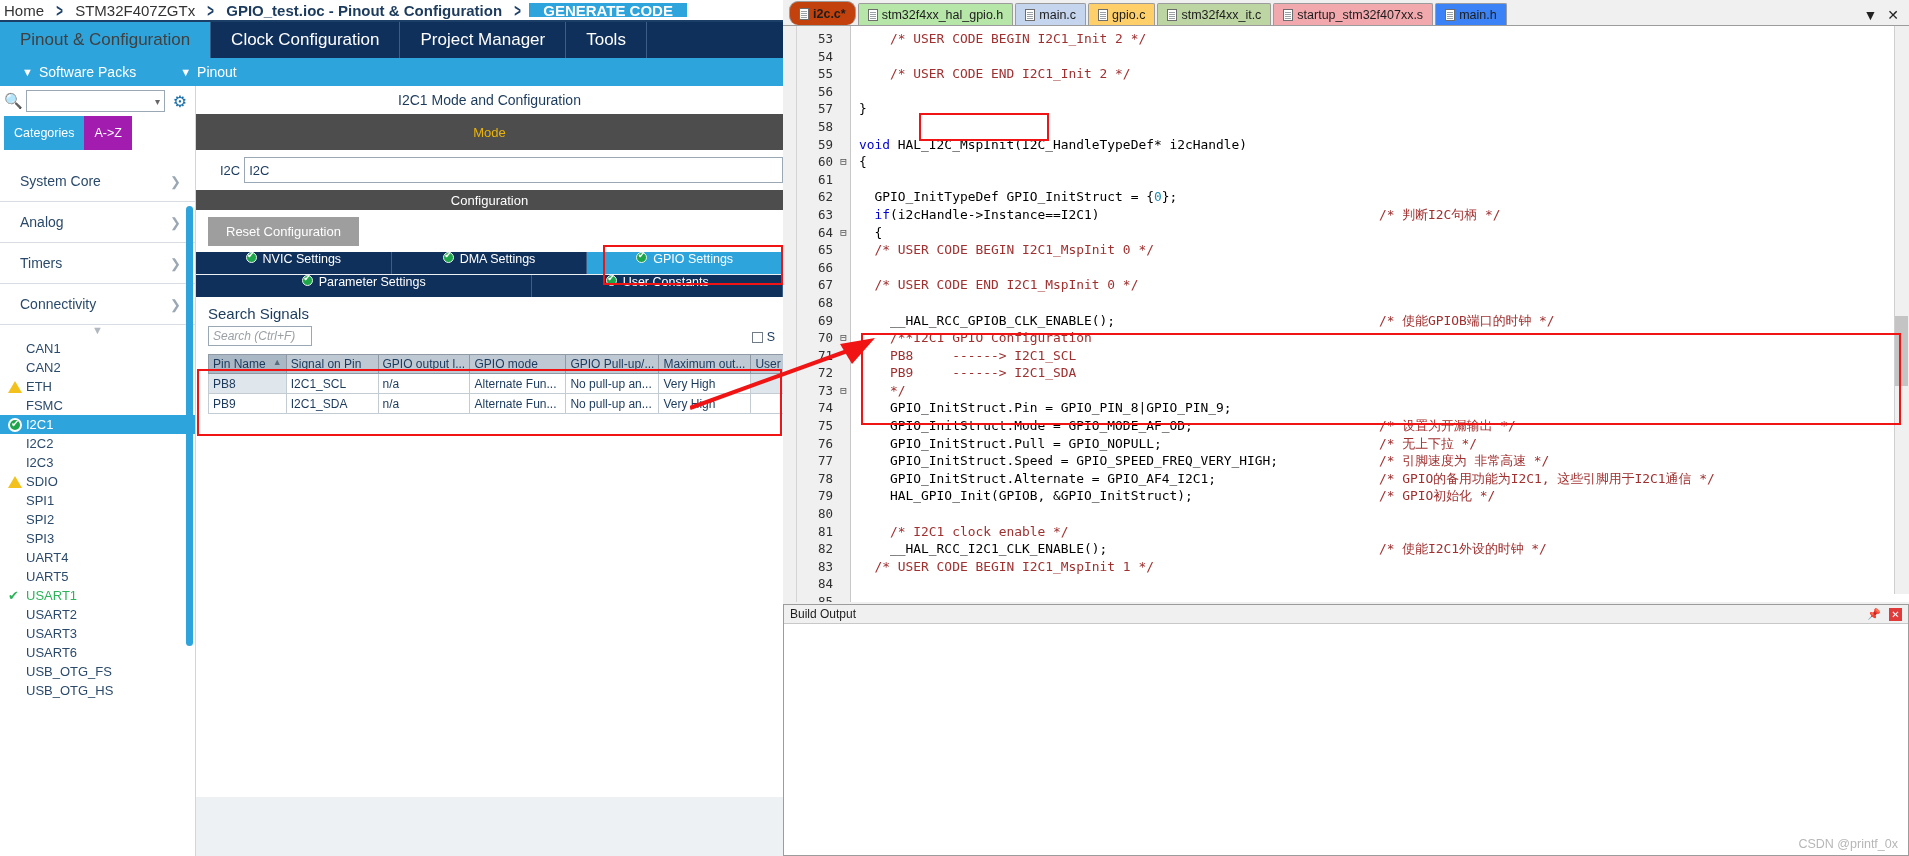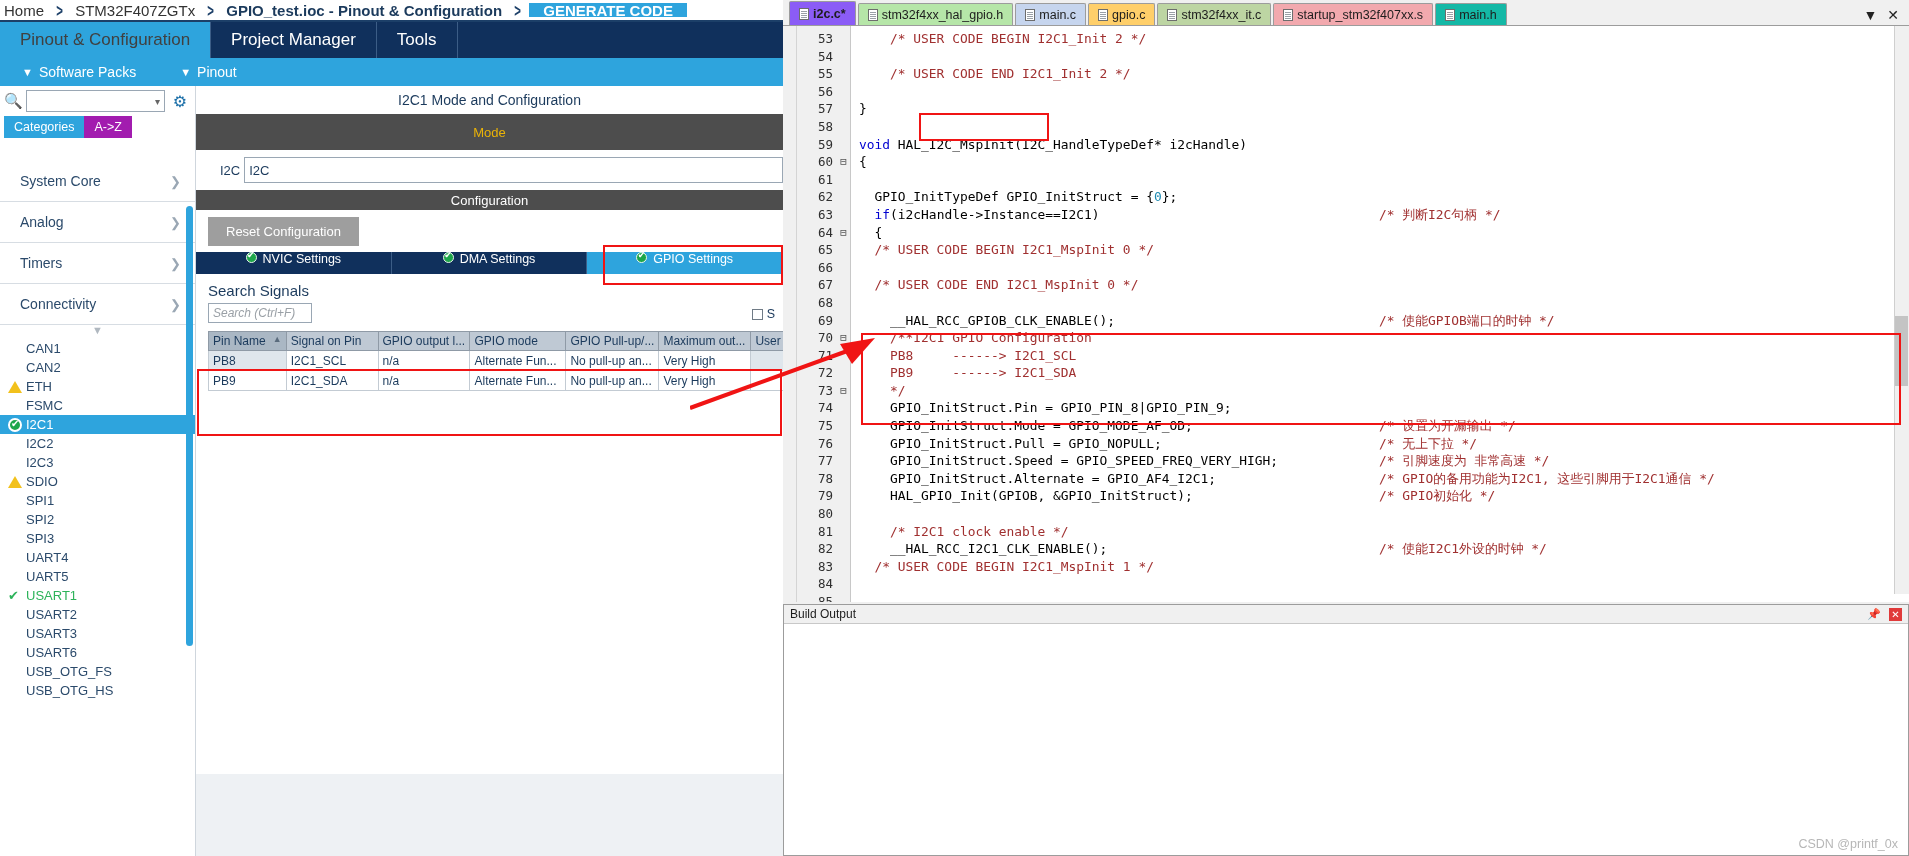--- a/index.html
+++ b/index.html
@@ -56,21 +56,21 @@
   .treecol { width:196px; background:#ffffff; position:relative; border-right:1px solid #cfd6dd; }
   .searchrow { display:flex; align-items:center; height:30px; padding:3px 4px; gap:4px; }
   .mag { color:#2ea4dd; font-size:15px; width:18px; text-align:center; }
   .searchbox {
     flex:1; height:22px; border:1px solid #9aa7b4; background:#fff;
     display:flex; align-items:center; justify-content:flex-end; padding-right:4px;
   }
   .searchbox .dd { color:#666; font-size:10px; }
   .gear { width:22px; text-align:center; color:#1b6fa8; font-size:16px; }
 
-  .cattabs { display:flex; height:22px; margin-left:4px; }
+  .cattabs { display:flex; height:34px; margin-left:4px; }
   .cattab { padding:2px 10px; font-size:12.5px; color:#fff; background:#2ea4dd; display:flex; align-items:center; }
   .cattab.alt { background:#a21caf; }
 
   .treelist { position:absolute; top:75px; left:0; right:0; bottom:0; overflow:hidden; }
   .catrow {
     height:41px; display:flex; align-items:center; justify-content:space-between;
     padding:0 14px 0 20px; border-bottom:1px solid #d7dde3;
     color:#2b4a6b; font-size:14px;
   }
   .catrow .arw { color:#9aa7b4; font-size:13px; }
@@ -224,20 +224,21 @@
     <span class="chev-sep">&gt;</span>
     <span class="crumb plain">STM32F407ZGTx</span>
     <span class="chev-sep">&gt;</span>
     <span class="crumb">GPIO_test.ioc - Pinout &amp; Configuration</span>
     <span class="chev-sep">&gt;</span>
     <span class="crumb gen">GENERATE CODE</span>
   </div>
 
   <div class="maintabs">
     <div class="maintab active">Pinout &amp; Configuration</div>
+    <div class="maintab">Clock Configuration</div>
     <div class="maintab">Project Manager</div>
     <div class="maintab">Tools</div>
   </div>
 
   <div class="subbar">
     <div class="sbitem">
       <span class="sb-chev">▼</span>
       <span>Software Packs</span>
     </div>
     <div class="sbitem">
@@ -378,20 +379,30 @@
           <span class="gchk"></span>
           <span>NVIC Settings</span>
         </div>
         <div class="settab">
           <span class="gchk"></span>
           <span>DMA Settings</span>
         </div>
         <div class="settab active">
           <span class="gchk"></span>
           <span>GPIO Settings</span>
+        </div>
+      </div>
+      <div class="settabs2">
+        <div class="settab" style="flex:1.72">
+          <span class="gchk"></span>
+          <span>Parameter Settings</span>
+        </div>
+        <div class="settab" style="flex:1.28">
+          <span class="gchk"></span>
+          <span>User Constants</span>
         </div>
       </div>
 
       <div class="panel" style="height:500px;">
         <div class="searchsig-row">
           <div>
             <div class="sigsearch-lbl">Search Signals</div>
             <div class="sigin">Search (Ctrl+F)</div>
           </div>
           <div class="showchk" style="align-self:flex-end; margin-bottom:2px;">
@@ -439,21 +450,21 @@
   </div>
 
   <div class="redbox" style="left:603px; top:245px; width:180px; height:40px;"></div>
 
   <div class="redbox" style="left:197px; top:369px; width:585px; height:67px;"></div>
 </div>
 
 <div id="ide">
 
   <div class="tabbar">
-    <div class="ftab active" style="background:#8b5cf6;">
+    <div class="ftab active" style="background:#c2410c;border-radius:9px;">
       <span class="pageicon"></span>
       <span>i2c.c*</span>
     </div>
     <div class="ftab" style="background:#b6e6a8;">
       <span class="pageicon"></span>
       <span>stm32f4xx_hal_gpio.h</span>
     </div>
     <div class="ftab" style="background:#c6d5ee;">
       <span class="pageicon"></span>
       <span>main.c</span>
@@ -463,21 +474,21 @@
       <span>gpio.c</span>
     </div>
     <div class="ftab" style="background:#bdd5a3;">
       <span class="pageicon"></span>
       <span>stm32f4xx_it.c</span>
     </div>
     <div class="ftab" style="background:#f2a9ae;">
       <span class="pageicon"></span>
       <span>startup_stm32f407xx.s</span>
     </div>
-    <div class="ftab" style="background:#14b8a6;">
+    <div class="ftab" style="background:#3b82f6;">
       <span class="pageicon"></span>
       <span>main.h</span>
     </div>
     <div class="tabctl">
       <span>▼</span>
       <span>✕</span>
     </div>
   </div>
 
   <div class="editor">

